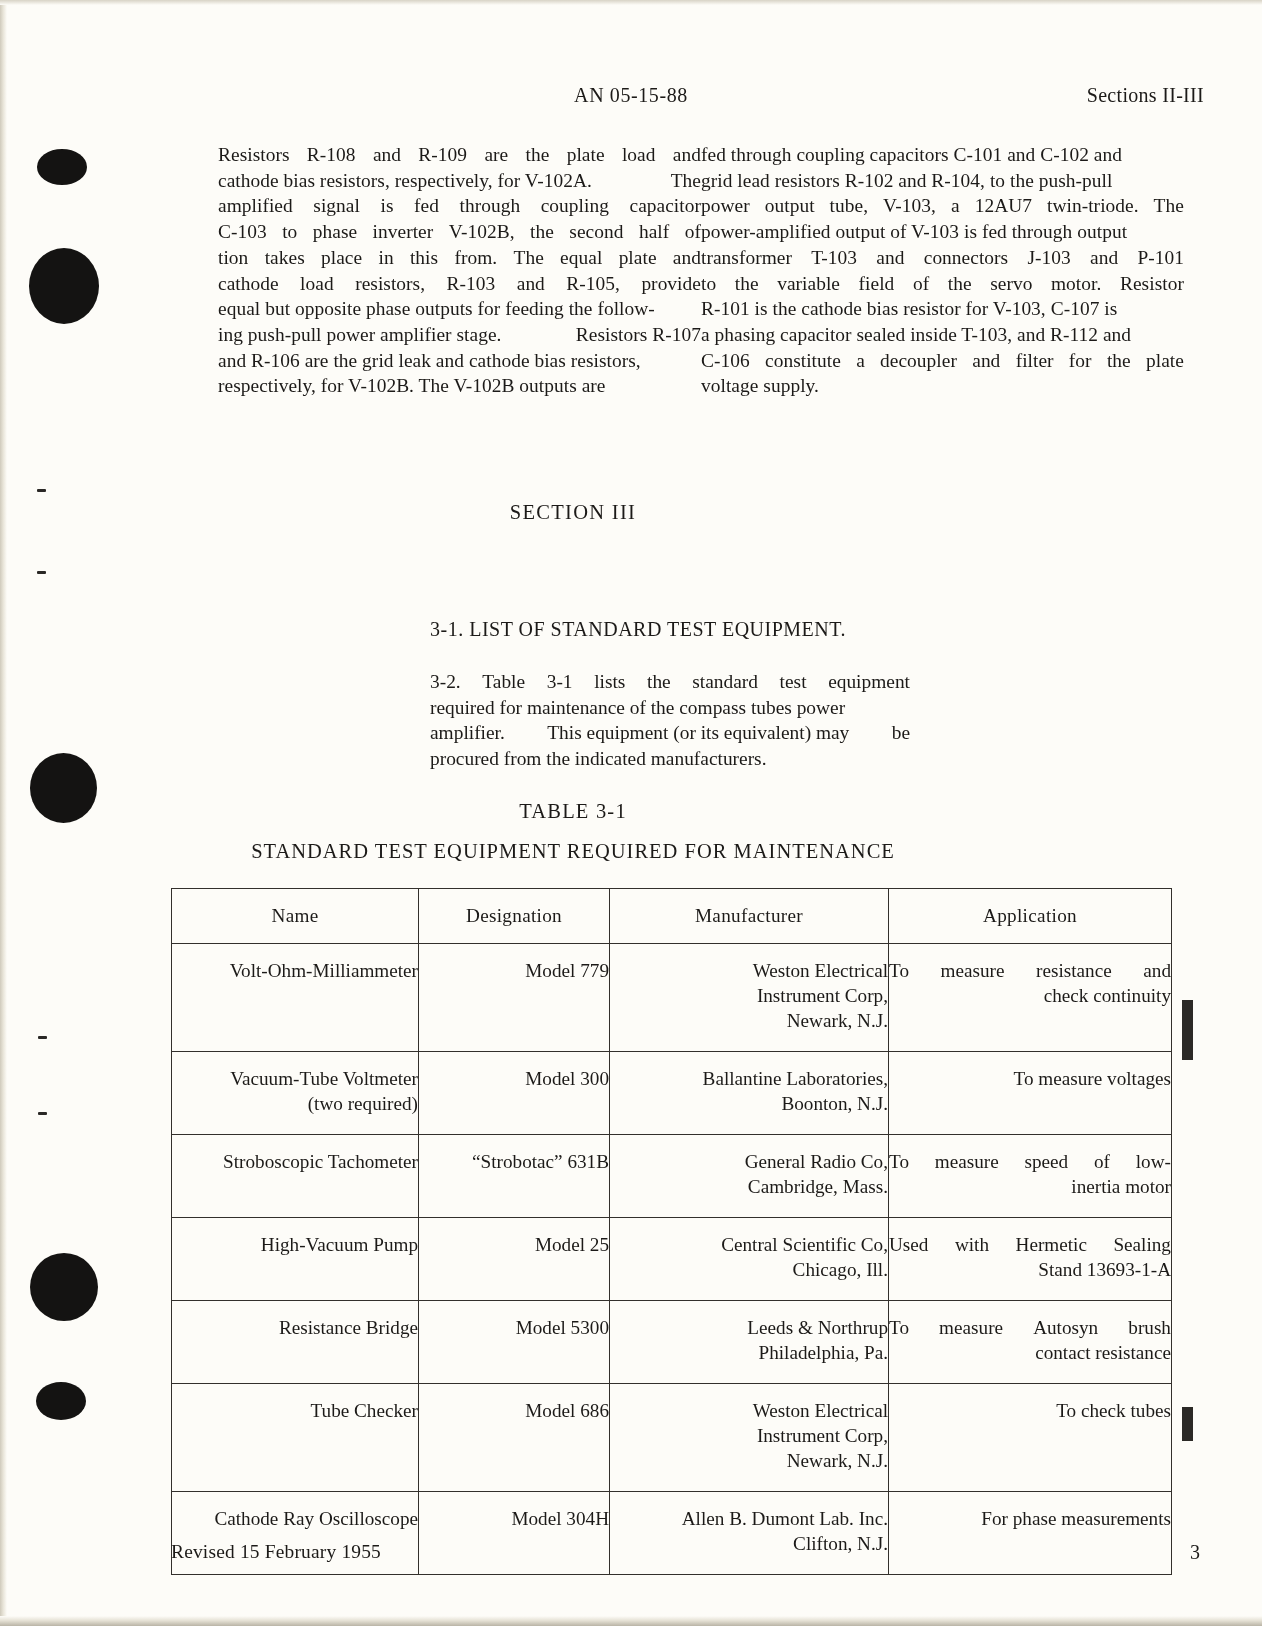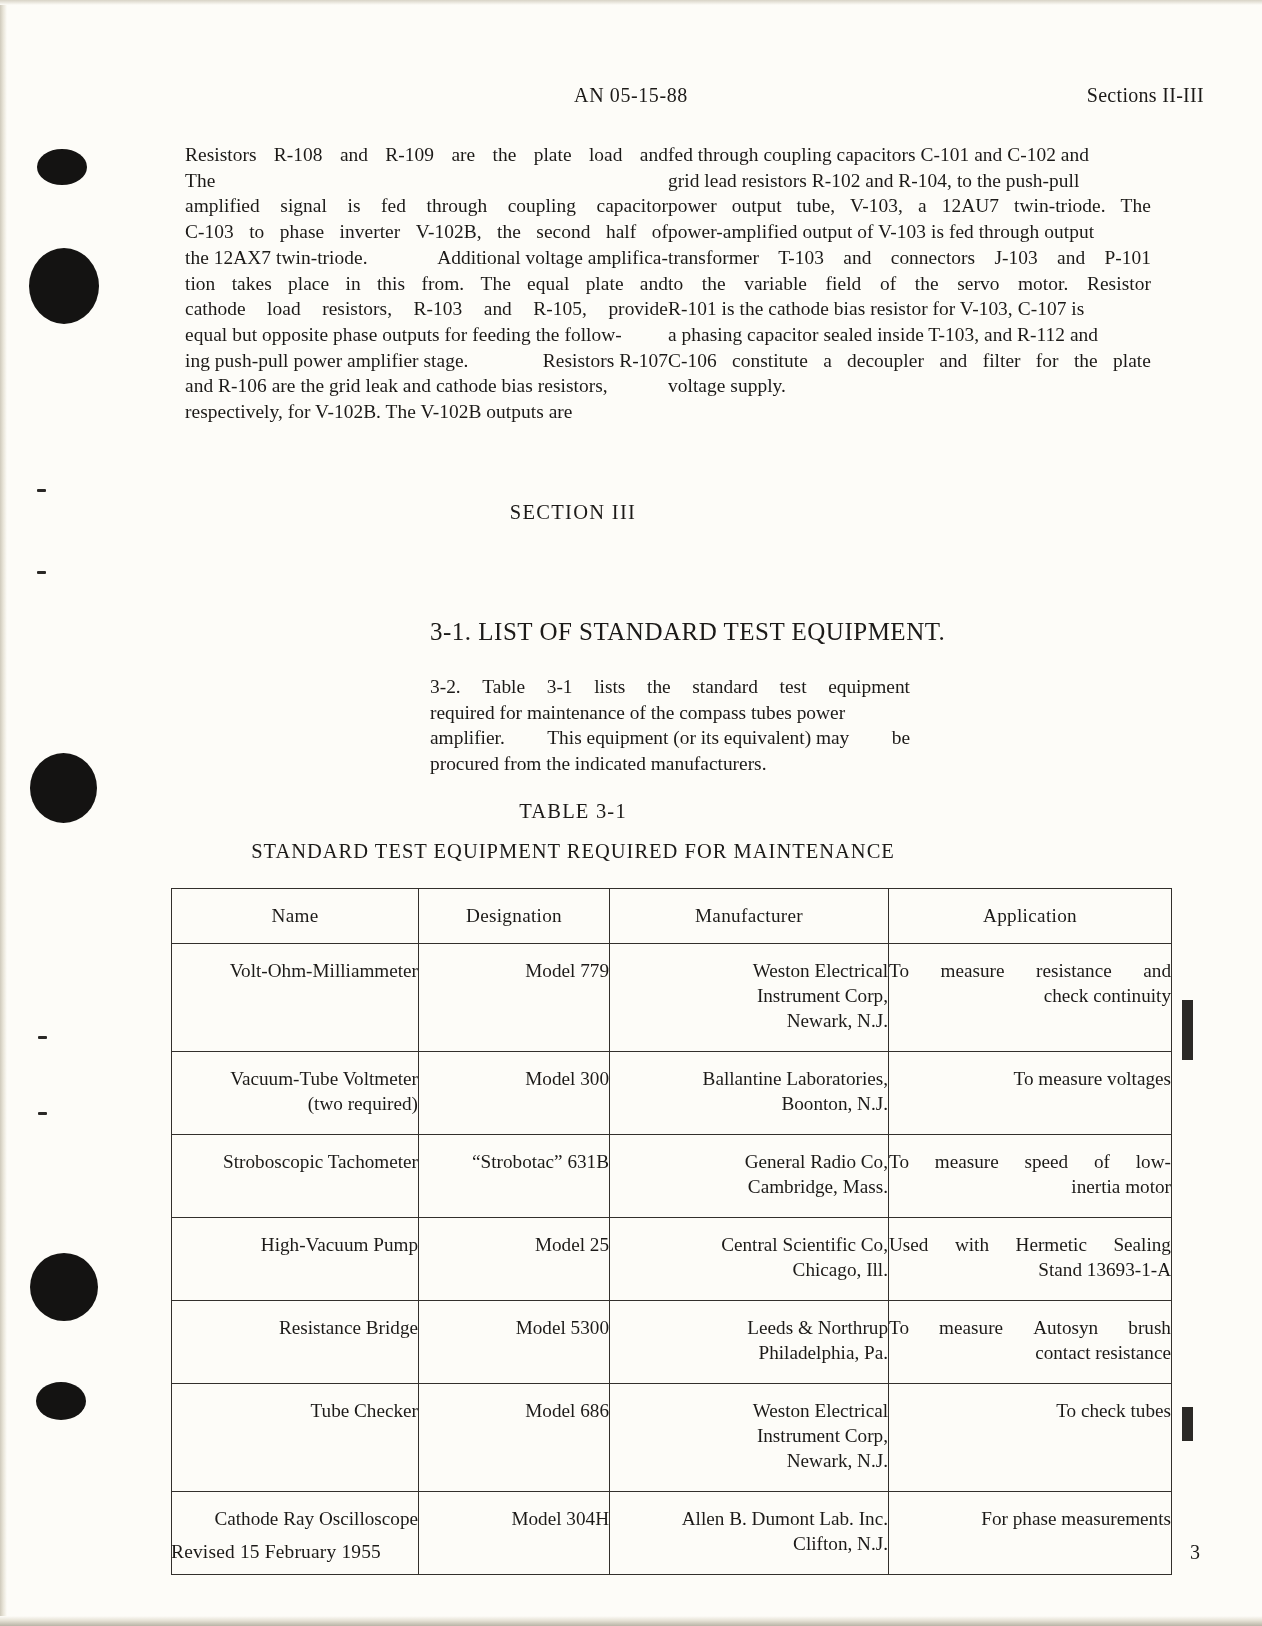--- a/index.html
+++ b/index.html
@@ -73,24 +73,24 @@
     position: absolute;
     right: 58px;
     font-size: 20px;
     letter-spacing: 0.3px;
   }
 
   
   .cols {
     position: absolute;
     top: 142px;
-    left: 163px;
+    left: 174px;
     width: 1010px;
     display: flex;
-    justify-content: center;
+    justify-content: flex-end;
   }
   .col {
     width: 483px;
   }
   .col p {
     margin: 0;
     font-size: 19.4px;
     line-height: 25.7px;
     text-align: justify;
     text-align-last: left;
@@ -126,21 +126,21 @@
 
   
   .para-block {
     position: absolute;
     top: 618px;
     left: 430px;
     width: 480px;
   }
   .para-block .phead {
     margin: 0 0 28px 0;
-    font-size: 25px;
+    font-size: 20px;
     letter-spacing: 0.5px;
     white-space: nowrap;
   }
   .para-block .pbody {
     margin: 0;
     font-size: 19.4px;
     line-height: 25.7px;
   }
   .para-block .pbody .ln { display: block; white-space: nowrap; }
   .para-block .pbody .ln.just { display: flex; justify-content: space-between; }
@@ -246,20 +246,21 @@
             <span>R-108</span>
             <span>and</span>
             <span>R-109</span>
             <span>are</span>
             <span>the</span>
             <span>plate</span>
             <span>load</span>
             <span>and</span>
           </span>
           <span class="ln just">
+            <span>cathode bias resistors, respectively, for V-102A.</span>
             <span>The</span>
           </span>
           <span class="ln just">
             <span>amplified</span>
             <span>signal</span>
             <span>is</span>
             <span>fed</span>
             <span>through</span>
             <span>coupling</span>
             <span>capacitor</span>
@@ -267,24 +268,20 @@
           <span class="ln just">
             <span>C-103</span>
             <span>to</span>
             <span>phase</span>
             <span>inverter</span>
             <span>V-102B,</span>
             <span>the</span>
             <span>second</span>
             <span>half</span>
             <span>of</span>
-          </span>
-          <span class="ln just">
-            <span>the 12AX7 twin-triode.</span>
-            <span>Additional voltage amplifica-</span>
           </span>
           <span class="ln just">
             <span>tion</span>
             <span>takes</span>
             <span>place</span>
             <span>in</span>
             <span>this</span>
             <span>from.</span>
             <span>The</span>
             <span>equal</span>

